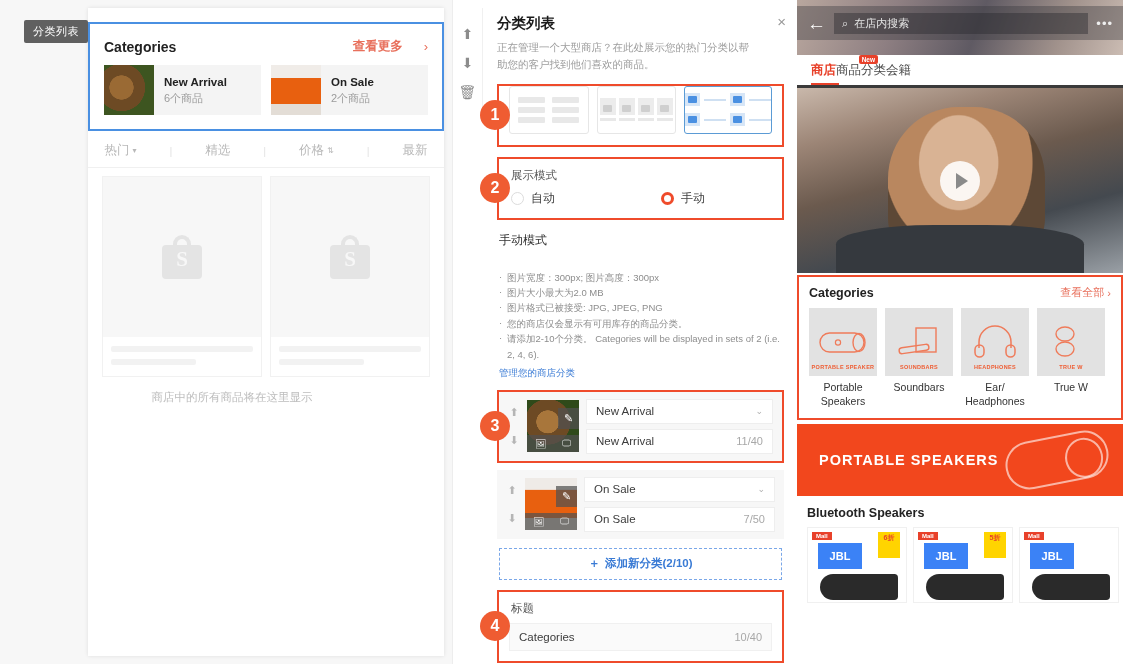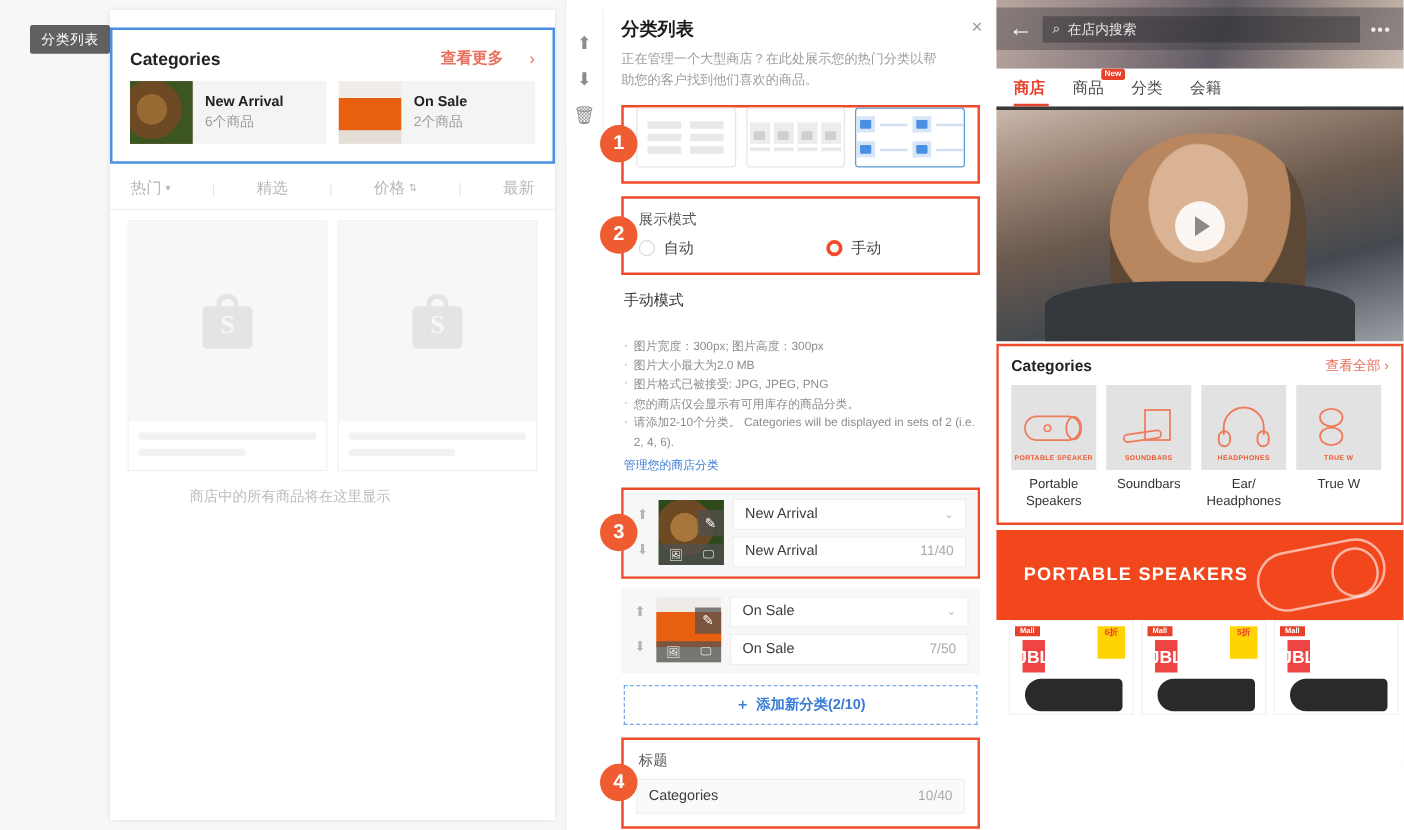--- a/index.html
+++ b/index.html
@@ -147,21 +147,21 @@
   
   #phone { position: absolute; left: 797px; top: 0; width: 326px; height: 664px; background: #fff; overflow: hidden; }
   #ph-hero { position: relative; height: 55px;
     background: linear-gradient(110deg, #b9a79e 0%, #8e7f82 30%, #5f5a63 55%, #a1928c 80%, #cbbcb3 100%); }
   #ph-topbar { position: absolute; left: 0; top: 6px; width: 100%; height: 34px; display: flex; align-items: center;
     gap: 8px; padding: 0 10px; background: rgba(55,55,60,.38); }
   #ph-back { color: #fff; font-size: 19px; line-height: 1; }
   #ph-search { flex: 1; height: 21px; background: rgba(40,40,45,.42); display: flex; align-items: center;
     gap: 6px; padding: 0 8px; color: #e6e6e6; font-size: 11px; }
   #ph-dots { color: #eee; font-size: 13px; letter-spacing: 1px; }
-  #ph-tabs { height: 30px; display: flex; align-items: center; gap: 22px; padding: 0 14px; background: #fff; position: relative; }
+  #ph-tabs { height: 30px; display: flex; align-items: center; padding: 0 14px; background: #fff; position: relative; }
   .ph-tab { font-size: 12.5px; color: #4a4a4a; position: relative; }
   .ph-tab.active { color: #e8412a; font-weight: bold; }
   .ph-tab .newbadge { position: absolute; top: -7px; right: -17px; background: #e8412a; color: #fff;
     font-size: 6.5px; padding: 1px 3px; border-radius: 2px; font-weight: bold; }
   #tab-underline { position: absolute; left: 14px; bottom: 0; width: 28px; height: 2.5px; background: #e8412a; }
   #ph-divider { height: 3px; background: #3a3a3a; }
 
   #ph-video { height: 185px; position: relative;
     background: linear-gradient(165deg, #c9b8ab 0%, #9c8576 22%, #6b5a4e 45%, #44494f 70%, #9aa0a6 100%); }
   #ph-video .face { position: absolute; left: 28%; top: 10%; width: 48%; height: 86%;
@@ -192,22 +192,22 @@
     border: 2px solid rgba(255,255,255,.6); border-radius: 24px; transform: rotate(-11deg); }
   #ph-banner .spk::after { content: ""; position: absolute; right: 4px; top: 5px; width: 34px; height: 36px;
     border: 2px solid rgba(255,255,255,.6); border-radius: 50%; }
 
   #ph-sec-title { font-size: 12.5px; font-weight: bold; color: #222; padding: 10px 10px 7px 10px; }
   #ph-prods { display: flex; gap: 6px; padding: 0 10px; }
   .pp { width: 100px; flex: 0 0 100px; border: 1px solid #f0f0f0; height: 76px; position: relative;
     background: #fff; overflow: hidden; }
   .pp .mall { position: absolute; left: 4px; top: 4px; background: #e8412a; color: #fff; font-size: 6px;
     padding: 1px 4px; font-weight: bold; }
-  .pp .jbl { position: absolute; left: 10px; top: 15px; background: #ef4444; color: #fff; width: 18px; height: 26px;
-    display: flex; align-items: center; justify-content: center; font-size: 14px; font-weight: bold; }
+  .pp .jbl { position: absolute; left: 10px; top: 15px; background: #3b82f6; color: #fff; width: 44px; height: 26px;
+    display: flex; align-items: center; justify-content: center; font-size: 11px; font-weight: bold; }
   .pp .disc { position: absolute; right: 6px; top: 4px; background: #ffd400; color: #e8412a;
     width: 22px; height: 26px; font-size: 7px; text-align: center; padding-top: 2px; line-height: 1.2; font-weight: bold; }
   .pp .shape { position: absolute; left: 12px; bottom: 2px; width: 78px; height: 26px;
     background: #2a2a2a; border-radius: 14px 4px 4px 14px; }
 </style>
 </head>
 <body>
 
 <div id="app">
 
@@ -552,20 +552,21 @@
           <div class="pc-name">True W</div>
         </div>
       </div>
     </div>
 
     <div id="ph-banner">
       <span class="txt">PORTABLE SPEAKERS</span>
       <span class="spk"></span>
     </div>
 
+    <div id="ph-sec-title">Bluetooth Speakers</div>
     <div id="ph-prods">
       <div class="pp">
         <span class="mall">Mall</span>
         <span class="jbl">JBL</span>
         <span class="disc">6折</span>
         <span class="shape"></span>
       </div>
       <div class="pp">
         <span class="mall">Mall</span>
         <span class="jbl">JBL</span>

